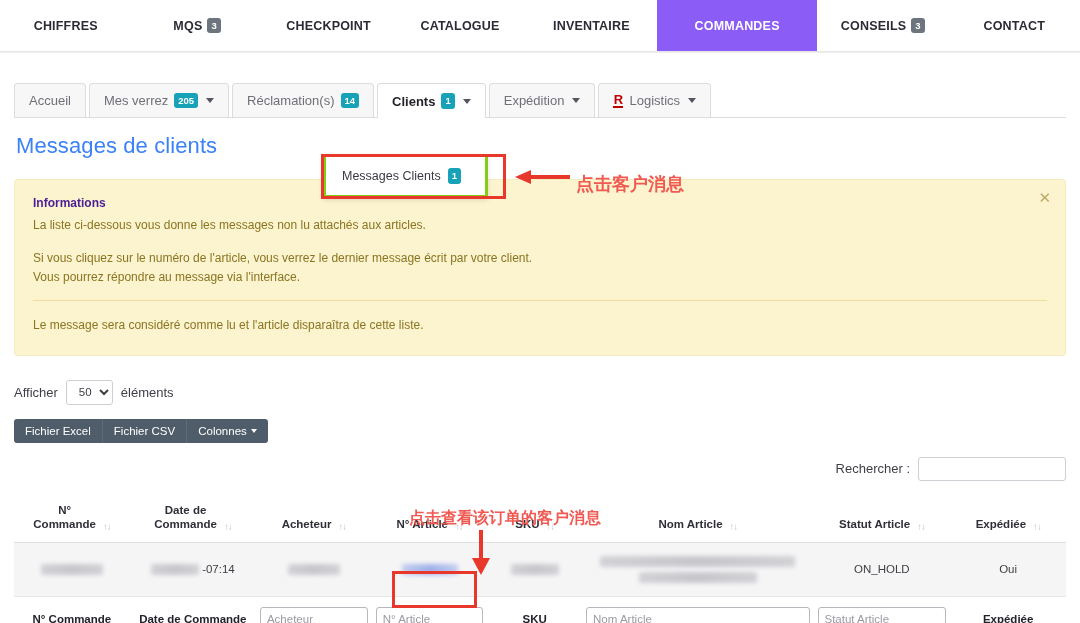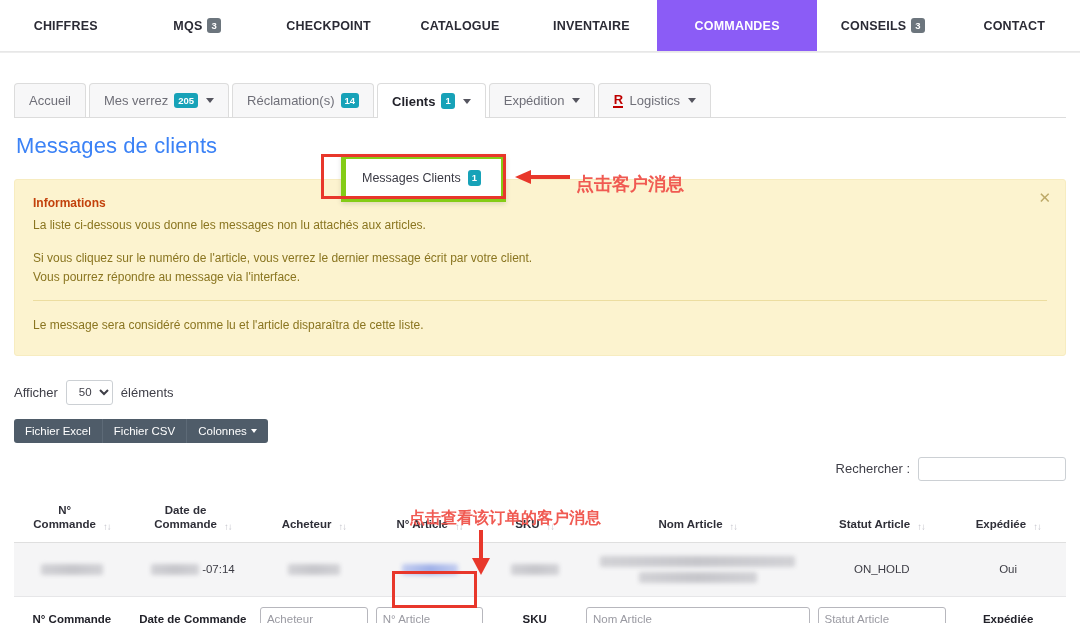--- a/index.html
+++ b/index.html
@@ -124,25 +124,25 @@
   .r-logo .r-bar {
     display: block;
     width: 10px; height: 2px;
     background: #bf0000;
     margin-top: 1px;
   }
 
   
   .dropdown-menu {
     position: absolute;
-    left: 341px;
+    left: 323px;
     top: 101px;
     min-width: 165px;
     background: #ffffff;
-    border: 5px solid #84cc16;
+    border: 3px solid #84cc16;
     box-shadow: 0 2px 5px rgba(0,0,0,.12);
     padding: 6px 0;
     z-index: 20;
   }
   .dropdown-item {
     display: flex;
     align-items: center;
     gap: 7px;
     padding: 5px 16px;
     font-size: 12.5px;
@@ -184,21 +184,21 @@
     position: relative;
     margin-top: 20px;
     background: #fcf3cf;
     border: 1px solid #f7ecc0;
     border-radius: 3px;
     padding: 14px 18px 20px 18px;
     color: #8a7520;
     font-size: 12px;
     line-height: 1.55;
   }
-  .alert-title { font-weight: bold; font-size: 12px; margin-bottom: 3px; color: #c2410c; }
+  .alert-title { font-weight: bold; font-size: 12px; margin-bottom: 3px; color: #4c1d95; }
   .alert p { margin: 0; }
   .alert .gap { height: 15px; }
   .alert hr { border: none; border-top: 1px solid #ecdda0; margin: 14px 0 0 0; }
   .alert-close {
     position: absolute;
     top: 10px; right: 14px;
     font-size: 15px;
     color: #bda968;
     cursor: pointer;
     line-height: 1;

